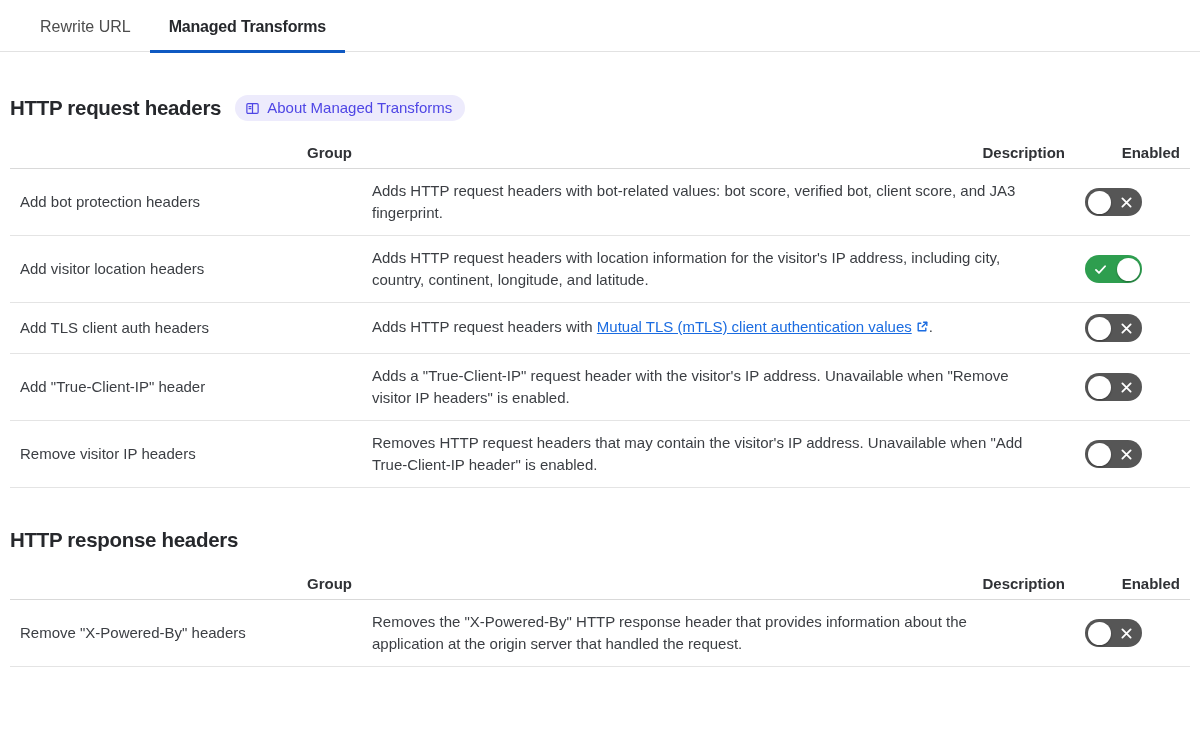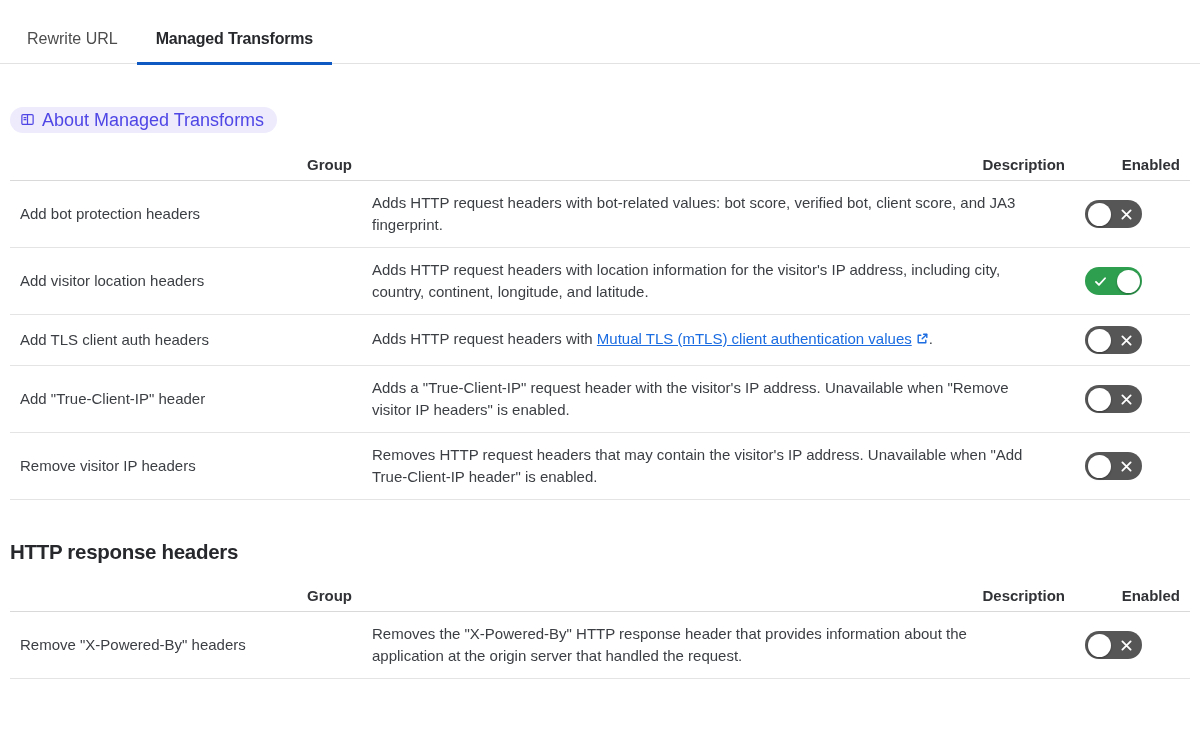--- a/index.html
+++ b/index.html
@@ -7,21 +7,21 @@
   body {
     width: 1200px; height: 742px; overflow: hidden;
     background: #ffffff;
     font-family: "Liberation Sans", sans-serif;
     color: #3b3e43;
   }
 
   
   .tabbar {
     display: flex; align-items: flex-end;
-    height: 64px; padding-left: 8px;
+    height: 52px; padding-left: 21px;
     border-bottom: 1px solid #e2e2e2;
   }
   .tab {
     position: relative;
     padding: 0 19px 14px;
     font-size: 16px; line-height: 20px;
     color: #4d4d4d; cursor: pointer; white-space: nowrap;
   }
   .tab.active { color: #26282c; font-weight: 700; letter-spacing: -0.2px; margin-top: 16px; }
   .tab.active::after {
@@ -33,23 +33,23 @@
   .section-title-row {
     display: flex; align-items: center; gap: 14px;
     margin: 43px 10px 16px; padding-left: 0;
   }
   .section-title-row.second { margin-top: 40px; }
   h2 {
     margin: 0; font-size: 20.5px; font-weight: 700;
     color: #26282c; letter-spacing: -0.3px;
   }
   .badge {
-    display: inline-flex; align-items: flex-start; gap: 7px;
+    display: inline-flex; align-items: center; gap: 7px;
     background: #edebfc; color: #4f46e5;
-    font-size: 18px; line-height: 16px;
+    font-size: 15px; line-height: 16px;
     padding: 5px 13px 5px 10px; border-radius: 14px;
     cursor: pointer; text-decoration: none;
   }
 
   
   table {
     width: 1180px; margin: 0 10px;
     border-collapse: collapse; table-layout: fixed;
   }
   th {
@@ -85,20 +85,21 @@
 </style>
 </head>
 <body>
 
 <div class="tabbar">
   <div class="tab">Rewrite URL</div>
   <div class="tab active">Managed Transforms</div>
 </div>
 
 <div class="section-title-row">
+  <h2>HTTP request headers</h2>
   <a class="badge">
     <span class="icon" style="display:flex;">
       <svg width="15" height="15" viewBox="0 0 16 16" fill="none" stroke="#4f46e5" stroke-width="1.3" stroke-linecap="round">
         <rect x="2" y="2.8" width="12" height="10.4" rx="1.2"></rect>
         <line x1="8" y1="2.8" x2="8" y2="13.2"></line>
         <line x1="4.3" y1="6" x2="6.3" y2="6"></line>
         <line x1="4.3" y1="8.2" x2="6.3" y2="8.2"></line>
       </svg>
     </span>
     <span>About Managed Transforms</span>

